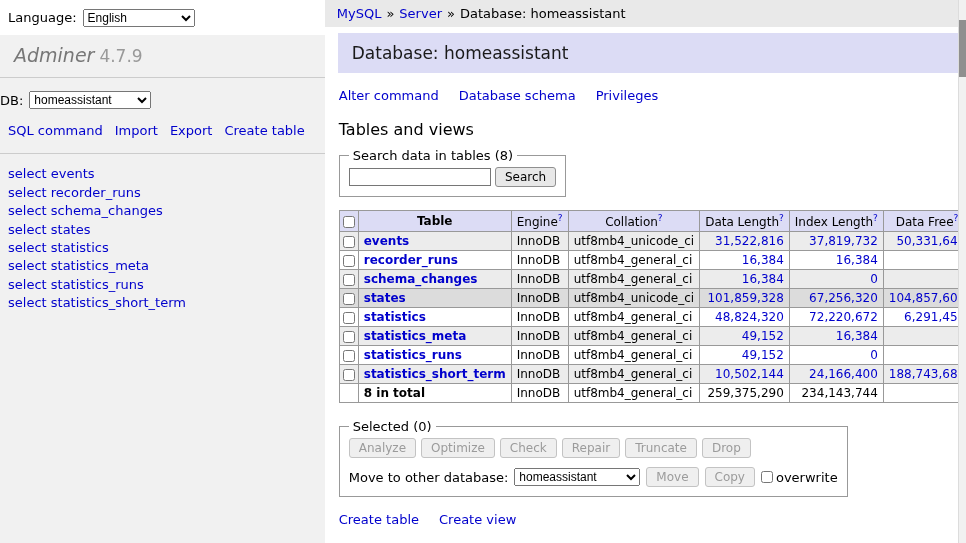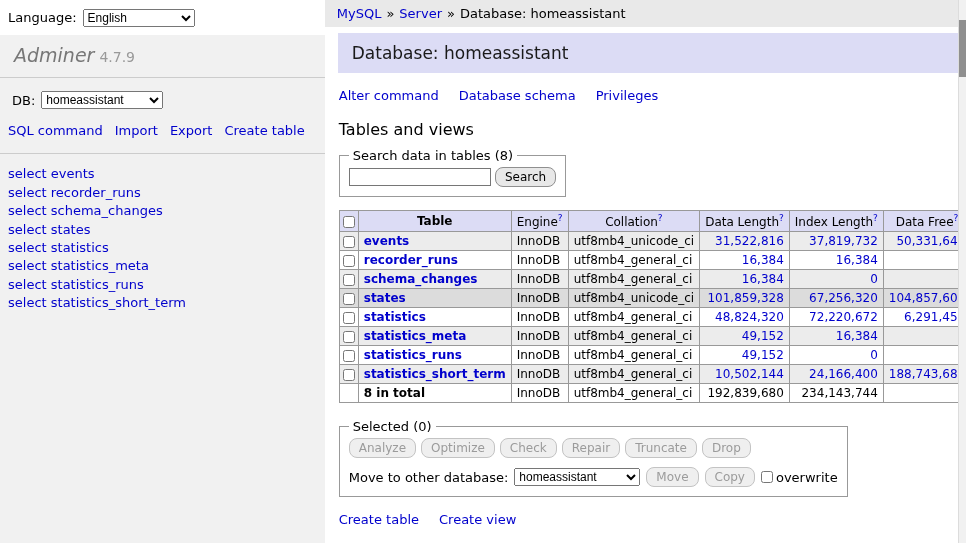--- a/index.html
+++ b/index.html
@@ -14,22 +14,22 @@
 
   
   .left { flex:0 0 200px; display:flex; flex-direction:column; background:#fff; }
   .lang-row { height:35px; display:flex; align-items:center; gap:6px; padding-left:8px; background:#fff; }
   .lang-row select { width:112px; font-size:12px; }
   .sidebar { flex:1; background:#f1f1f1; }
   h1.brand {
     margin:0; padding:9px 14px 11px; font-size:19px; font-weight:normal;
     font-style:italic; color:#777; border-bottom:1px solid #ccc;
   }
-  .version { font-size:14px; color:#999; font-style:normal; margin-left:5px; }
-  .db-row { padding:13px 12px 2px; display:flex; align-items:center; gap:6px; }
+  .version { font-size:17px; color:#999; font-style:normal; margin-left:5px; }
+  .db-row { padding:13px 0 2px; display:flex; align-items:center; gap:6px; }
   .db-row select { width:122px; font-size:12px; }
   .side-links { padding:10px 8px 12px; border-bottom:1px solid #ccc; line-height:1.55; }
   .side-links a { margin-right:12px; white-space:nowrap; }
   .table-list { padding:11px 8px; display:flex; flex-direction:column; line-height:1.42; }
 
   
   .right { flex:1; display:flex; flex-direction:column; background:#fff; }
   .crumb-row { height:27px; display:flex; flex:0 0 27px; }
   .crumbs { flex:1; background:#e9e9e9; display:flex; align-items:center; gap:5px; padding-left:12px; }
   .crumbs .sep { color:#000; }
@@ -37,21 +37,21 @@
 
   h2.db-title { background:#dcdcf5; font-weight:normal; font-size:17px; color:#1a1a1a; padding:10px 14px; margin:0; }
   .links-row { margin:15px 0 0 1px; display:flex; gap:20px; }
   h3 { font-weight:normal; font-size:16px; margin:17px 0 9px 1px; }
 
   fieldset { border:1px solid #999; padding:4px 9px 9px; margin:0 0 0 1px; display:inline-block; }
   legend { font-size:13px; padding:0 4px; }
   .search-input { width:142px; height:18px; border:1px solid #767676; font-size:12px; font-family:inherit; }
   .btn {
     font-size:12px; font-family:inherit; padding:2px 9px; color:#000;
-    background:#e8e8e8; border:1px solid #8f8f8f; border-radius:8px; cursor:pointer;
+    background:#e8e8e8; border:1px solid #8f8f8f; border-radius:3px; cursor:pointer;
   }
   .btn:disabled { color:#9b9b9b; border-color:#c3c3c3; background:#efefef; cursor:default; }
 
   table.data { border-collapse:collapse; margin:13px 0 0 1px; font-size:12px; }
   .data th, .data td { border:1px solid #999; padding:2px 5px; white-space:nowrap; height:18px; }
   .data thead th { background:#dcdcf5; font-weight:normal; text-align:center; }
   .data thead th.th-table { font-weight:bold; }
   .data sup.q { font-size:9px; color:#0000cc; }
   .data td.check, .data th.check { text-align:center; width:18px; padding:2px 3px; }
   .data td.tname a { font-weight:bold; }
@@ -220,21 +220,21 @@
               <td>utf8mb4_general_ci</td>
               <td class="num"><a style="color:inherit">10,502,144</a></td>
               <td class="num"><a style="color:inherit">24,166,400</a></td>
               <td class="num"><a style="color:inherit">188,743,680</a></td>
             </tr>
             <tr class="total">
               <td class="check"></td>
               <td class="name">8 in total</td>
               <td>InnoDB</td>
               <td>utf8mb4_general_ci</td>
-              <td class="numb">192,839,680</td>
+              <td class="numb">259,375,290</td>
               <td class="numb">234,143,744</td>
               <td></td>
             </tr>
           </tbody>
       </table>
 
       <fieldset class="sel-fieldset">
         <legend>Selected (0)</legend>
         <div class="sel-buttons" id="sel-buttons">
             <button class="btn" disabled="">Analyze</button>

